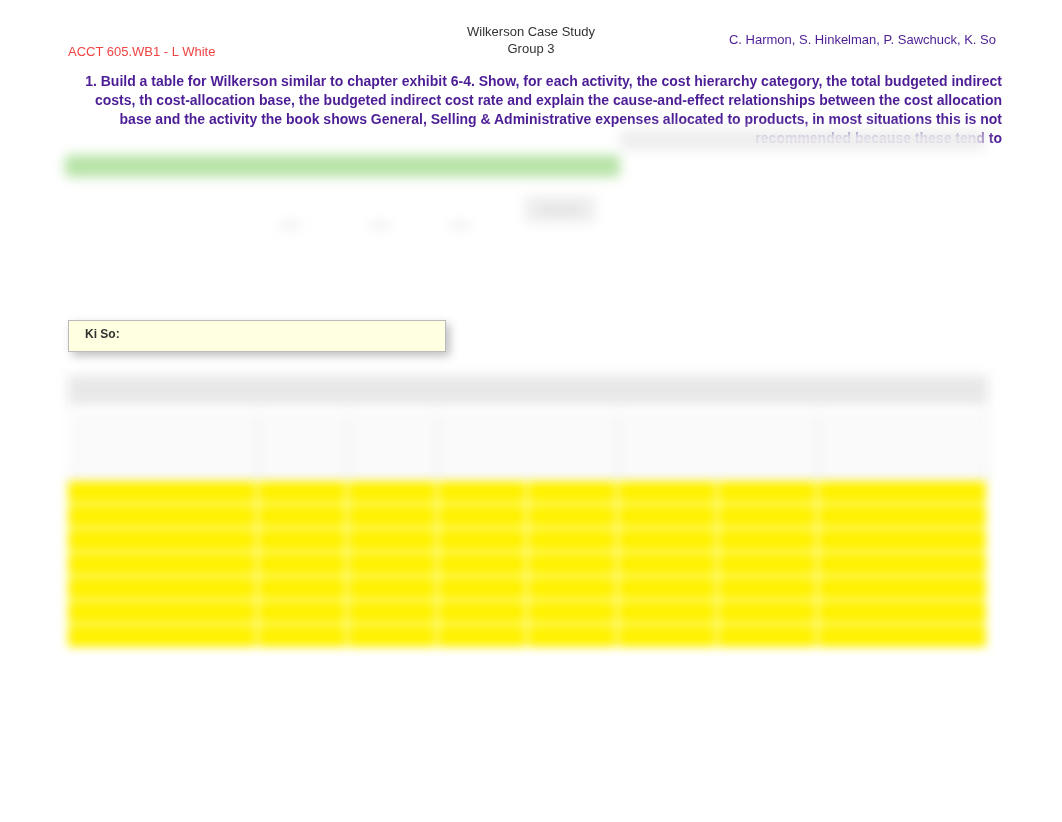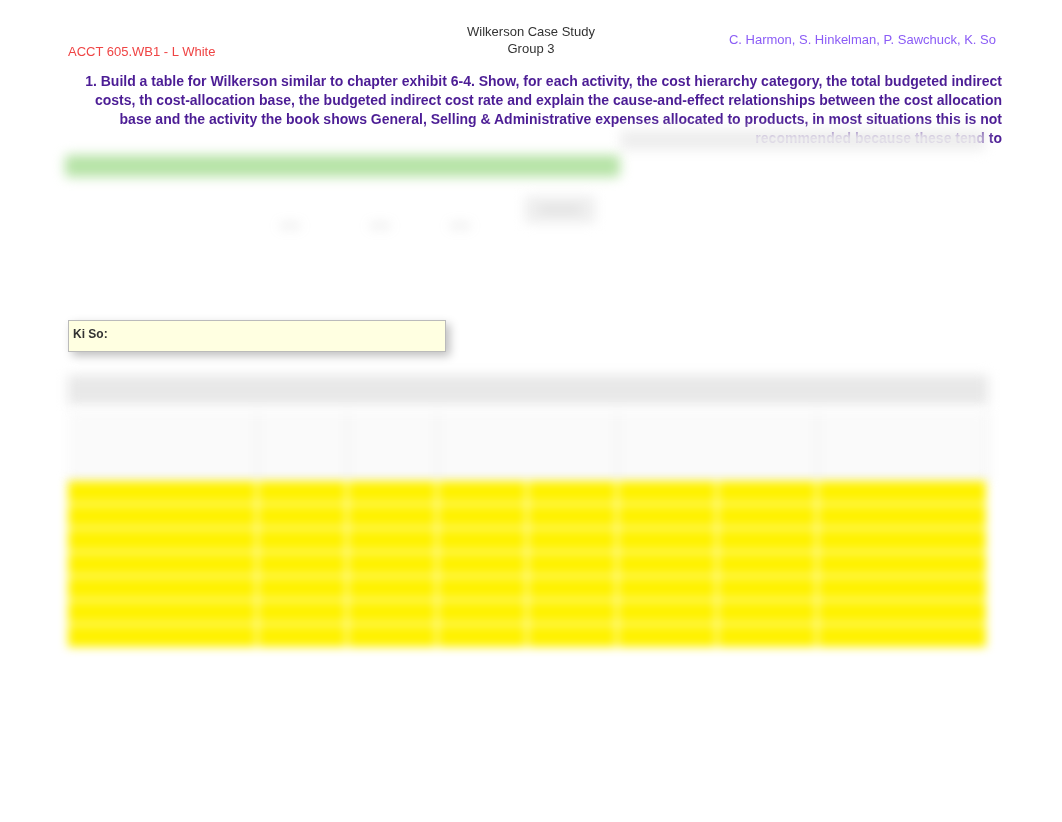--- a/index.html
+++ b/index.html
@@ -32,21 +32,21 @@
       text-align: center;
       font-size: 13px;
       color: #333;
       line-height: 1.3;
     }
     .header-right {
       position: absolute;
       right: 66px;
       top: 8px;
       font-size: 13px;
-      color: #8b5cf6;
+      color: #4c1d95;
     }
     .question {
       position: absolute;
       top: 72px;
       left: 80px;
       right: 60px;
       font-size: 14px;
       font-weight: bold;
       color: #4c1d95;
       line-height: 1.35;
@@ -86,21 +86,21 @@
       padding: 8px 15px;
       border-radius: 2px;
     }
     .comment-box {
       position: absolute;
       top: 320px;
       left: 68px;
       width: 378px;
       background: #ffffe1;
       border: 1px solid #bbb;
-      padding: 6px 8px 10px 4px;
+      padding: 6px 8px 10px 16px;
       font-size: 12px;
       color: #333;
       box-shadow: 4px 4px 10px rgba(0,0,0,0.25);
       z-index: 10;
     }
     .comment-author {
       font-weight: bold;
     }
     .comment-text {
       margin-top: 2px;

